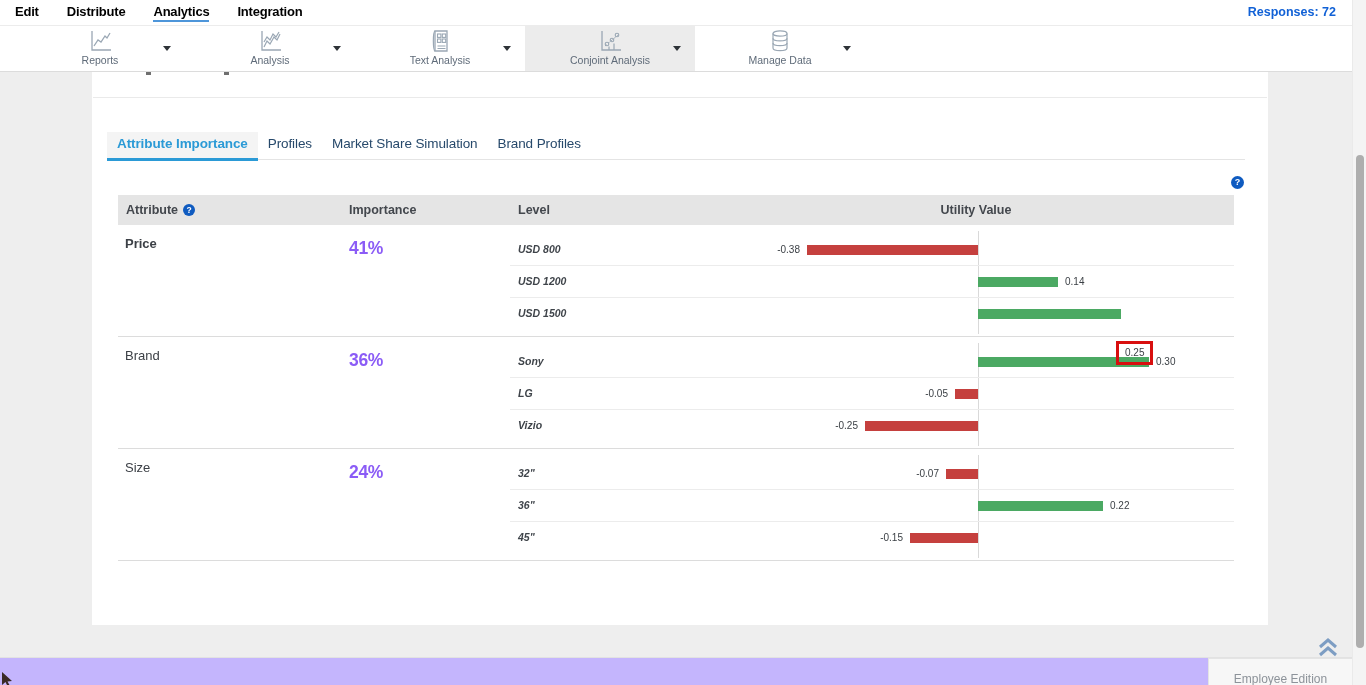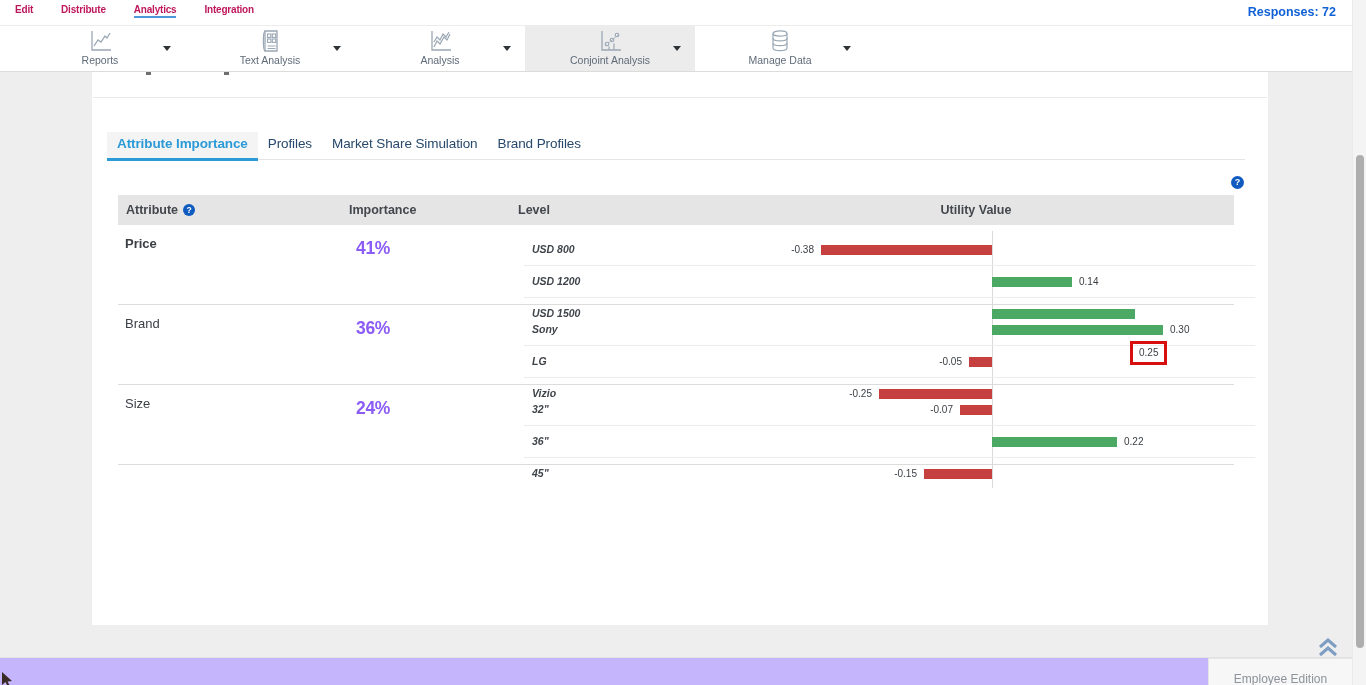--- a/index.html
+++ b/index.html
@@ -3,21 +3,21 @@
 <meta charset="utf-8">
 <style>
   * { margin:0; padding:0; box-sizing:border-box; }
   html,body { width:1366px; height:685px; overflow:hidden; }
   body { font-family:"Liberation Sans", sans-serif; background:#eeeeee; position:relative; }
 
   
   .topnav { position:absolute; left:0; top:0; width:1366px; height:26px; background:#fff;
             border-bottom:1px solid #ececec; z-index:20; }
   .nav-items { display:flex; gap:28px; padding-left:15px; align-items:flex-start; height:100%; }
-  .nav-item { font-size:10px; font-weight:700; color:#be185d; padding-top:4px; cursor:pointer;
+  .nav-item { font-size:13px; font-weight:700; color:#000000; padding-top:4px; cursor:pointer;
               letter-spacing:-0.2px; }
   .nav-item.active { text-decoration:none; border-bottom:2px solid #4e96da; padding-bottom:1px; }
   .responses { position:absolute; right:30px; top:5px; font-size:12.5px; font-weight:700; color:#1161d6; }
 
   
   .toolbar { position:absolute; left:0; top:26px; width:1366px; height:46px; background:#fff;
              border-bottom:1px solid #dcdcdc; display:flex; padding-left:15px; z-index:19;align-items:flex-end; }
   .tool { position:relative; width:170px; height:45px; display:flex; flex-direction:column;
           align-items:center; cursor:pointer; }
   .tool.active { background:#ececec; }
@@ -51,22 +51,22 @@
   .thead { display:grid; grid-template-columns:222px 170px 208px 516px; height:30px;
            background:#e5e5e5; }
   .th { font-size:12.5px; font-weight:700; color:#43474d; line-height:30px; }
   .th-attr { padding-left:8px; display:flex; align-items:center; gap:5px; }
   .th-imp  { padding-left:9px; }
   .th-level{ padding-left:8px; }
   .th-util { text-align:center; }
   .help-mini { width:12px; height:12px; border-radius:50%; background:#0f5bc0; color:#fff;
                font-size:8.5px; font-weight:700; text-align:center; line-height:12px; cursor:pointer; }
 
-  .group { display:grid; grid-template-columns:222px 170px 208px 516px; height:80px;
-           border-bottom:1px solid #dcdcdc; position:relative;gap:7px; }
+  .group { display:grid; grid-template-columns:222px 170px 208px 516px; height:112px;
+           border-bottom:1px solid #dcdcdc; position:relative; }
   .attr-cell { grid-column:1; padding:11px 0 0 7px; font-size:13px; color:#3c4046; }
   .attr-cell.bold { font-weight:700; }
   .imp-cell { grid-column:2; padding:13px 0 0 9px; font-size:17.5px; font-weight:700; color:#8b5cf6;
               letter-spacing:-0.3px; }
   .levels { grid-column:3 / 5; position:relative; padding-top:9px; }
   .center-line { position:absolute; left:468px; top:6px; bottom:2px; width:1px; background:#d9d9d9; }
   .level-row { display:grid; grid-template-columns:208px 516px; height:32px;
                border-bottom:1px solid #ececec; position:relative; }
   .level-row:last-child { border-bottom:none; }
   .level-label { font-size:10.5px; font-weight:700; font-style:italic; color:#3f444a;
@@ -113,39 +113,39 @@
     <svg width="26" height="24" viewBox="0 0 26 24">
       <path d="M5 2 V21 H24" fill="none" stroke="#9aa7b4" stroke-width="1.3"></path>
       <polyline points="7,17 11,11 14,13 18,7 20,9 23,4" fill="none" stroke="#9aa7b4" stroke-width="1.3"></polyline>
     </svg>
     <span class="tool-label">Reports</span>
     <span class="tool-caret"></span>
   </div>
 
   <div class="tool">
     <svg width="26" height="24" viewBox="0 0 26 24">
+      <path d="M5 2 V21 H24" fill="none" stroke="#9aa7b4" stroke-width="1.3"></path>
+      <polyline points="7,18 10,12 13,15 17,8 20,11 23,5" fill="none" stroke="#9aa7b4" stroke-width="1.2"></polyline>
+      <polyline points="7,13 10,8 13,11 16,5 19,8 22,3" fill="none" stroke="#9aa7b4" stroke-width="1.2"></polyline>
+    </svg>
+    <span class="tool-label">Analysis</span>
+    <span class="tool-caret"></span>
+  </div>
+
+  <div class="tool">
+    <svg width="26" height="24" viewBox="0 0 26 24">
       <path d="M8 2 H20 V22 H8 Z" fill="none" stroke="#9aa7b4" stroke-width="1.3"></path>
       <path d="M8 2 C5.8 3, 5.8 21, 8 22" fill="none" stroke="#9aa7b4" stroke-width="1.2"></path>
       <rect x="10.5" y="5" width="3.4" height="3.4" fill="none" stroke="#9aa7b4" stroke-width="1.1"></rect>
       <rect x="15.3" y="5" width="3.4" height="3.4" fill="none" stroke="#9aa7b4" stroke-width="1.1"></rect>
       <rect x="10.5" y="10" width="3.4" height="3.4" fill="none" stroke="#9aa7b4" stroke-width="1.1"></rect>
       <rect x="15.3" y="10" width="3.4" height="3.4" fill="none" stroke="#9aa7b4" stroke-width="1.1"></rect>
       <path d="M10.5 17 H18.5 M10.5 19.5 H18.5" stroke="#9aa7b4" stroke-width="1.1"></path>
     </svg>
     <span class="tool-label">Text Analysis</span>
-    <span class="tool-caret"></span>
-  </div>
-
-  <div class="tool">
-    <svg width="26" height="24" viewBox="0 0 26 24">
-      <path d="M5 2 V21 H24" fill="none" stroke="#9aa7b4" stroke-width="1.3"></path>
-      <polyline points="7,18 10,12 13,15 17,8 20,11 23,5" fill="none" stroke="#9aa7b4" stroke-width="1.2"></polyline>
-      <polyline points="7,13 10,8 13,11 16,5 19,8 22,3" fill="none" stroke="#9aa7b4" stroke-width="1.2"></polyline>
-    </svg>
-    <span class="tool-label">Analysis</span>
     <span class="tool-caret"></span>
   </div>
 
   <div class="tool active">
     <svg width="26" height="24" viewBox="0 0 26 24">
       <path d="M5 2 V21 H24" fill="none" stroke="#9aa7b4" stroke-width="1.3"></path>
       <path d="M8 17 L21 6" fill="none" stroke="#9aa7b4" stroke-width="1" stroke-dasharray="2 2"></path>
       <circle cx="10" cy="15" r="1.8" fill="none" stroke="#9aa7b4" stroke-width="1.1"></circle>
       <circle cx="15" cy="11" r="1.8" fill="none" stroke="#9aa7b4" stroke-width="1.1"></circle>
       <circle cx="20" cy="6" r="1.8" fill="none" stroke="#9aa7b4" stroke-width="1.1"></circle>

